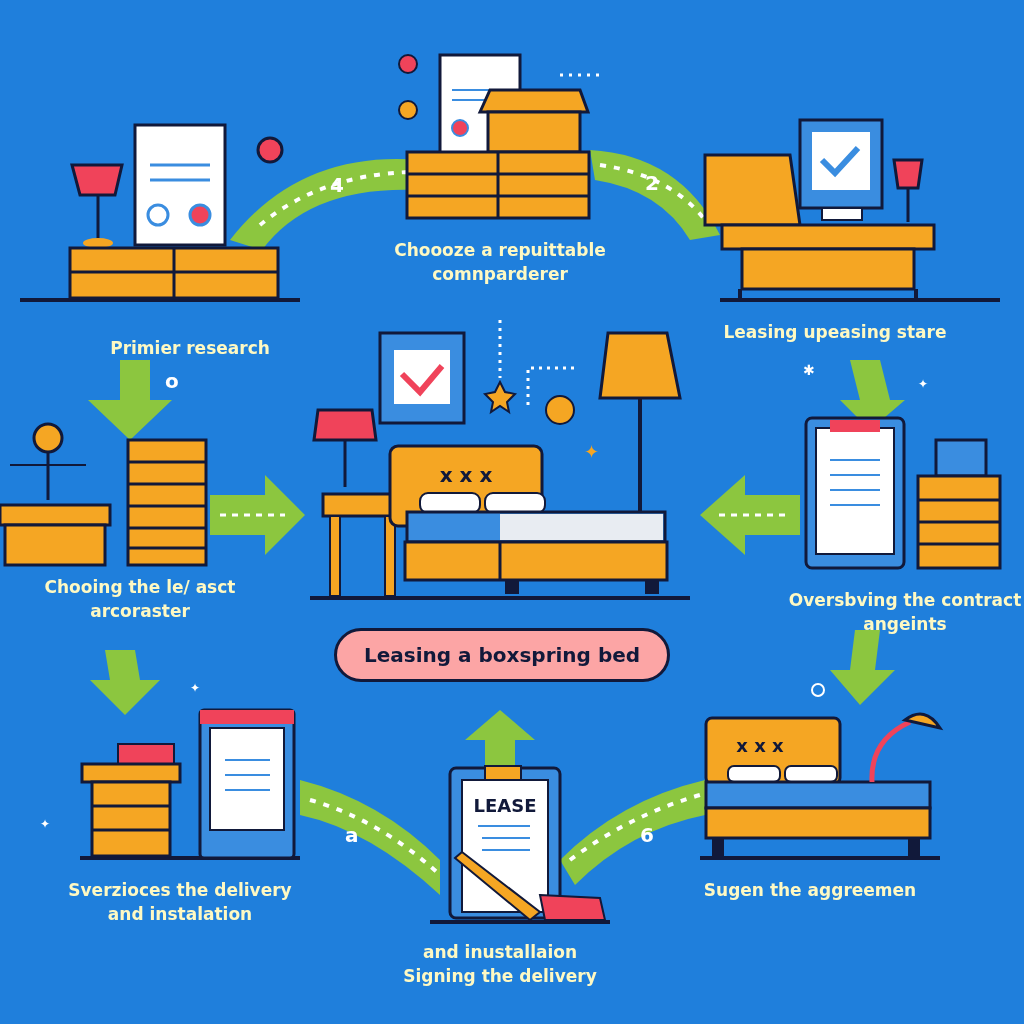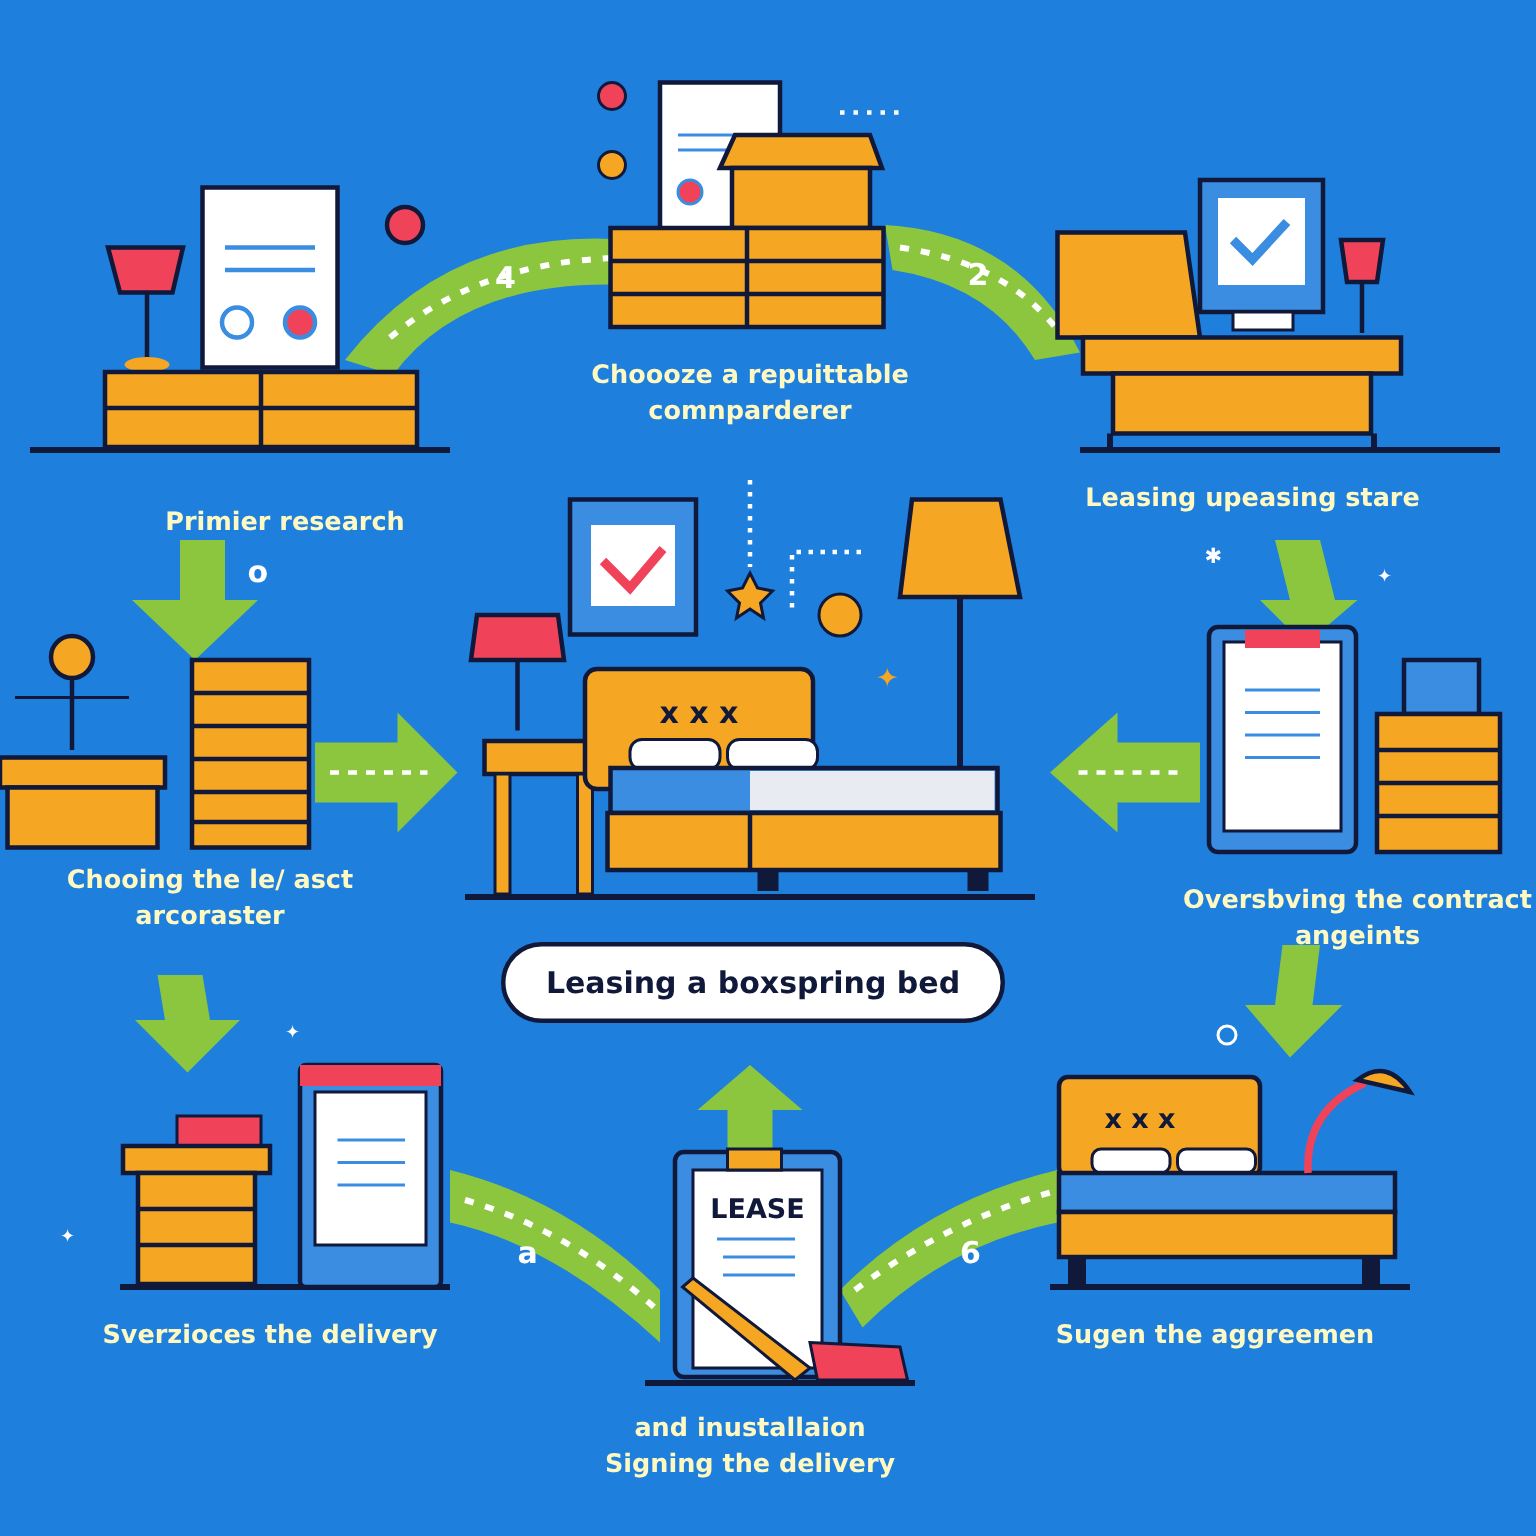--- a/index.html
+++ b/index.html
@@ -1,19 +1,19 @@
 <!DOCTYPE html>
 <html><head>
 <meta charset="utf-8">
 <style>
   html, body { margin:0; padding:0; }
   body { width:1024px; height:1024px; background:#1f7fdc; position:relative; overflow:hidden;
          font-family:"DejaVu Sans", sans-serif; }
   .label { position:absolute; color:#fef9c3; font-weight:bold; font-size:17px; text-align:center; line-height:24px; }
-  .center-pill { position:absolute; left:334px; top:628px; width:336px; height:54px; background:#ffffff;
+  .center-pill { position:absolute; left:334px; top:628px; width:336px; height:54px; background:#fca5a5;
          border:3px solid #11193a; border-radius:28px; box-sizing:border-box; display:flex; align-items:center;
          justify-content:center; font-size:20px; font-weight:bold; color:#11193a; }
   svg { position:absolute; left:0; top:0; }
   .stepnum { fill:#ffffff; font-weight:bold; font-size:20px; font-family:"DejaVu Sans", sans-serif; }
 </style>
 </head>
 <body>
 
 <svg width="1024" height="1024" viewBox="0 0 1024 1024">
 
@@ -240,20 +240,21 @@
   <div>arcoraster</div>
 </div>
 
 <div class="label" style="left:770px; top:588px; width:270px;">
   <div>Oversbving the contract</div>
   <div>angeints</div>
 </div>
 
 <div class="label" style="left:30px; top:878px; width:300px;">
   <div>Sverzioces the delivery</div>
+  <div>and instalation</div>
 </div>
 
 <div class="label" style="left:380px; top:940px; width:240px;">
   <div>and inustallaion</div>
   <div>Signing the delivery</div>
 </div>
 
 <div class="label" style="left:690px; top:878px; width:240px;">
   <div>Sugen the aggreemen</div>
 </div>

